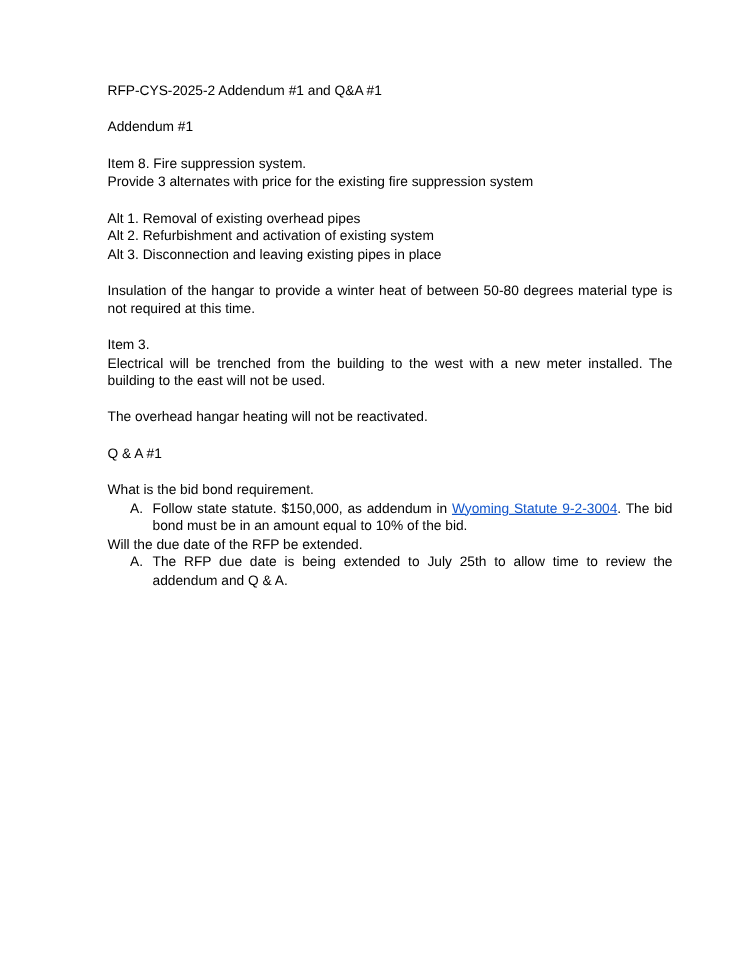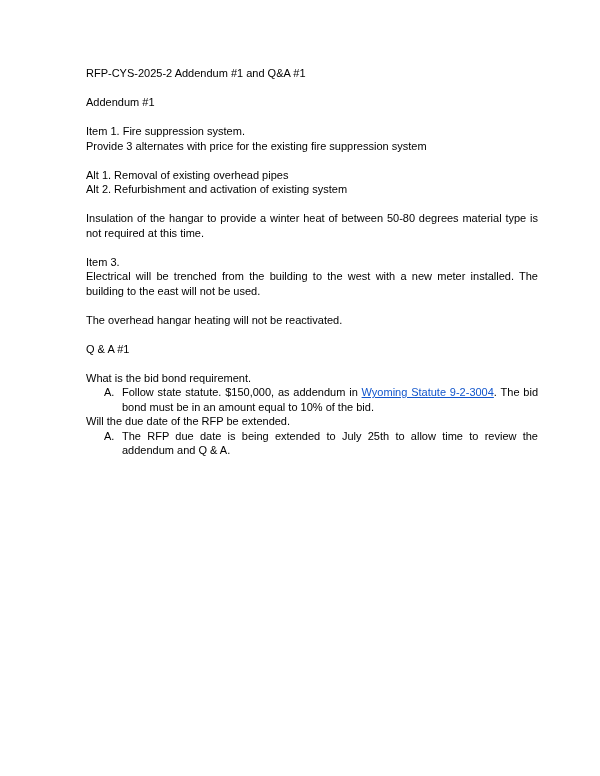--- a/index.html
+++ b/index.html
@@ -48,25 +48,26 @@
 </style>
 </head>
 <body>
 
 <div class="page">
   <div class="content">
       <div class="line">RFP-CYS-2025-2 Addendum #1 and Q&amp;A #1</div>
       <div class="spacer"></div>
       <div class="line">Addendum #1</div>
       <div class="spacer"></div>
-      <div class="line">Item 1. Fire suppression system.</div>
+      <div class="line">Item 8. Fire suppression system.</div>
       <div class="para">Provide 3 alternates with price for the existing fire suppression system</div>
       <div class="spacer"></div>
       <div class="line">Alt 1. Removal of existing overhead pipes</div>
       <div class="line">Alt 2. Refurbishment and activation of existing system</div>
+      <div class="line">Alt 3. Disconnection and leaving existing pipes in place</div>
       <div class="spacer"></div>
       <div class="para">Insulation of the hangar to provide a winter heat of between 50-80 degrees material type is not required at this time.</div>
       <div class="spacer"></div>
       <div class="line">Item 3.</div>
       <div class="para">Electrical will be trenched from the building to the west with a new meter installed. The building to the east will not be used.</div>
       <div class="spacer"></div>
       <div class="para">The overhead hangar heating will not be reactivated.</div>
       <div class="spacer"></div>
       <div class="line">Q &amp; A #1</div>
       <div class="spacer"></div>

